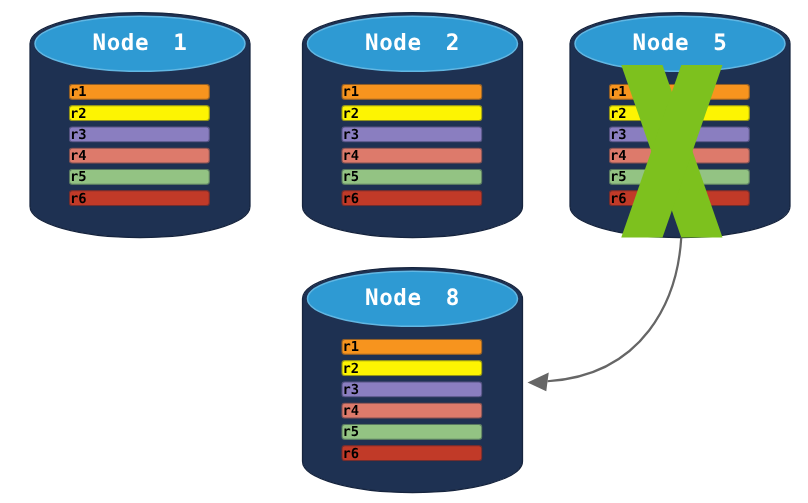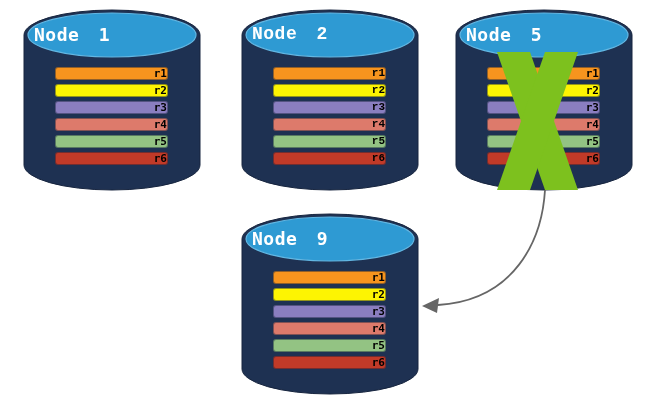--- a/index.html
+++ b/index.html
@@ -5,37 +5,37 @@
   html,body{margin:0;padding:0;}
   body{
     width:646px;height:402px;
     background:var(--background,#fff);
     font-family:"DejaVu Sans Mono","Liberation Mono",monospace;
     position:relative;overflow:hidden;
   }
   .canvas{position:absolute;inset:0;}
   .node{position:absolute;width:180px;height:184px;}
   .node1{left:22px;top:8px;}
-  .node2{left:240px;top:8px;font-family:Liberation Mono, monospace;}
+  .node2{left:240px;top:8px;}
   .node3{left:454px;top:8px;}
   .node4{left:240px;top:212px;}
   .cyl{position:absolute;left:0;top:0;width:180px;height:184px;}
   .cyl-body{fill:var(--cylinder-body);stroke:#16243E;stroke-width:1;}
   .cyl-top{fill:var(--cylinder-top);stroke:var(--cylinder-top-highlight);stroke-width:1.2;}
   .title{
-    position:absolute;top:16px;left:12px;width:100%;
-    text-align:left;color:var(--title-text);
+    position:absolute;top:16px;left:0;width:100%;
+    text-align:center;color:var(--title-text);
     font-size:18px;font-weight:bold;word-spacing:8px;
     letter-spacing:0.5px;
   }
   .bars{position:absolute;left:33px;top:59px;width:113px;}
   .bar{
     box-sizing:border-box;height:13px;margin-bottom:4px;
     border:1px solid rgba(18,32,56,.45);border-radius:3px;
-    text-align:right;font-size:11px;font-weight:bold;
+    text-align:left;font-size:11px;font-weight:bold;
     line-height:11px;color:var(--row-text);
   }
   .xmark{position:absolute;left:0;top:0;width:180px;height:184px;overflow:visible;}
   .xmark polygon{fill:var(--failure-x);}
   .arrow-svg{position:absolute;left:410px;top:180px;width:150px;height:140px;overflow:visible;}
   .arrow-path{fill:none;stroke:var(--arrow);stroke-width:1.8;}
   .arrow-head{fill:var(--arrow);}
 </style>
 </head>
 <body>
@@ -92,21 +92,21 @@
       <polygon points="43,44 76,44 124,182 91,182"></polygon>
       <polygon points="91,44 124,44 76,182 43,182"></polygon>
     </svg>
   </div>
 
   <div class="node node4">
     <svg class="cyl" viewBox="0 0 180 184">
       <path class="cyl-body" d="M2,27 A88,25 0 0 1 178,27 L178,157 A88,25 0 0 1 2,157 Z"></path>
       <ellipse class="cyl-top" cx="90" cy="27" rx="84" ry="22"></ellipse>
     </svg>
-    <div class="title">Node 9</div>
+    <div class="title">Node 8</div>
     <div class="bars">
         <div class="bar" style="background: rgb(247, 148, 30);">r1</div>
         <div class="bar" style="background: rgb(253, 244, 2);">r2</div>
         <div class="bar" style="background: rgb(138, 126, 192);">r3</div>
         <div class="bar" style="background: rgb(221, 122, 107);">r4</div>
         <div class="bar" style="background: rgb(147, 195, 131);">r5</div>
         <div class="bar" style="background: rgb(193, 58, 40);">r6</div>
       </div>
   </div>
 

